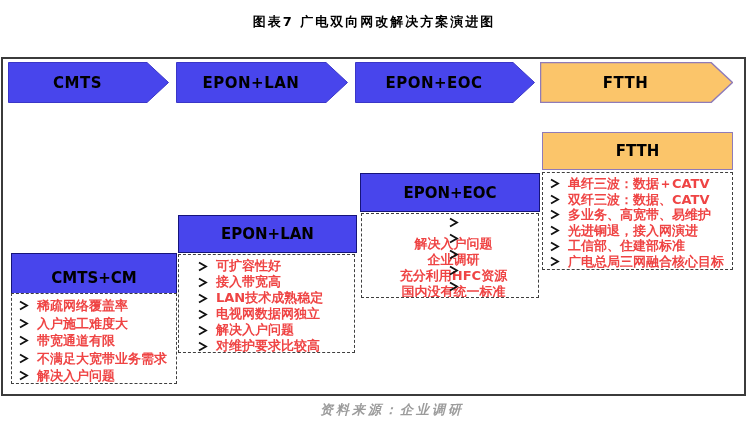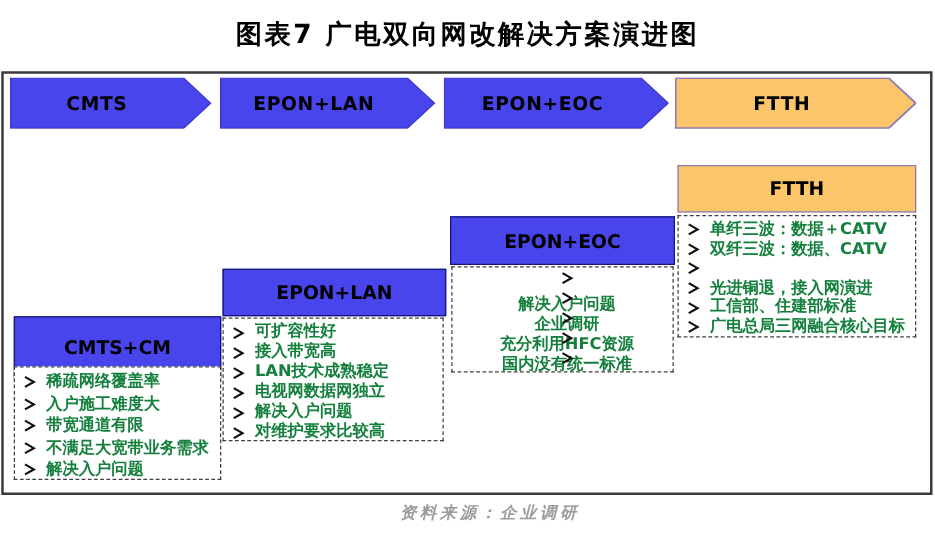--- a/index.html
+++ b/index.html
@@ -7,21 +7,21 @@
   body {
     font-family: "DejaVu Sans", sans-serif;
     width: 748px; height: 433px;
     position: relative;
     overflow: hidden;
   }
   .canvas { position: absolute; left: 0; top: 0; width: 748px; height: 433px; background: #fff; }
 
   .title {
     position: absolute; left: 0; top: 13px; width: 748px;
-    text-align: center; font-size: 21px; font-weight: bold;
+    text-align: center; font-size: 13px; font-weight: bold;
     color: #000; letter-spacing: 2px;
   }
 
   .frame {
     position: absolute; left: 1px; top: 57px; width: 745px; height: 339px;
     border: 2px solid #3b3b3b; background: transparent;
   }
 
   .stage-arrow { position: absolute; top: 62px; height: 41px; }
   .stage-arrow svg { position: absolute; left: 0; top: 0; display: block; }
@@ -45,21 +45,21 @@
     position: absolute;
     border: 1.5px dashed #3f3f3f;
     background: #ffffff;
     padding: 3px 0 0 0;
     overflow: hidden;
   }
   .panel ul { list-style: none; }
   .panel li {
     display: flex; align-items: center;
     padding-left: 7px; gap: 8px;
-    font-size: 13px; font-weight: bold; color: #15803d;
+    font-size: 13px; font-weight: bold; color: #ef4444;
     white-space: nowrap;
   }
   .panel li svg { flex: 0 0 auto; }
   .p1 li { line-height: 17.5px; height: 17.5px; }
   .p2 li { line-height: 16px;   height: 16px; }
   .p3 li { line-height: 16px;   height: 16px; flex-direction: column; }
   .p4 li { line-height: 15.6px; height: 15.6px; }
 
   .source {
     position: absolute; left: 0; top: 401px; width: 748px;
@@ -136,21 +136,21 @@
       <li>
           <svg width="10" height="11" viewBox="0 0 10 11">
             <path d="M1 1.5 L8 5.5 L1 9.5" fill="none" stroke="#111" stroke-width="1.8"></path>
           </svg>
           <span>解决入户问题</span>
         </li>
     </ul>
   </div>
 
   <div class="hdr-box hdr-blue" style="left:178px; top:215px; width:179px; height:38px;">EPON+LAN</div>
-  <div class="panel p2" style="left:178px; top:254px; width:177px; height:99px;">
+  <div class="panel p2" style="left:178px; top:254px; width:177px; height:99px;padding-left:12px;">
     <ul>
       <li>
           <svg width="10" height="11" viewBox="0 0 10 11">
             <path d="M1 1.5 L8 5.5 L1 9.5" fill="none" stroke="#111" stroke-width="1.8"></path>
           </svg>
           <span>可扩容性好</span>
         </li>
       <li>
           <svg width="10" height="11" viewBox="0 0 10 11">
             <path d="M1 1.5 L8 5.5 L1 9.5" fill="none" stroke="#111" stroke-width="1.8"></path>
@@ -232,20 +232,21 @@
       <li>
           <svg width="10" height="11" viewBox="0 0 10 11">
             <path d="M1 1.5 L8 5.5 L1 9.5" fill="none" stroke="#111" stroke-width="1.8"></path>
           </svg>
           <span>双纤三波：数据、CATV</span>
         </li>
       <li>
           <svg width="10" height="11" viewBox="0 0 10 11">
             <path d="M1 1.5 L8 5.5 L1 9.5" fill="none" stroke="#111" stroke-width="1.8"></path>
           </svg>
+          <span>多业务、高宽带、易维护</span>
         </li>
       <li>
           <svg width="10" height="11" viewBox="0 0 10 11">
             <path d="M1 1.5 L8 5.5 L1 9.5" fill="none" stroke="#111" stroke-width="1.8"></path>
           </svg>
           <span>光进铜退，接入网演进</span>
         </li>
       <li>
           <svg width="10" height="11" viewBox="0 0 10 11">
             <path d="M1 1.5 L8 5.5 L1 9.5" fill="none" stroke="#111" stroke-width="1.8"></path>

